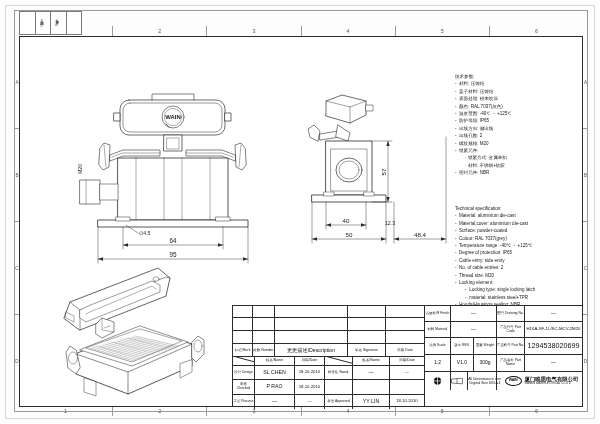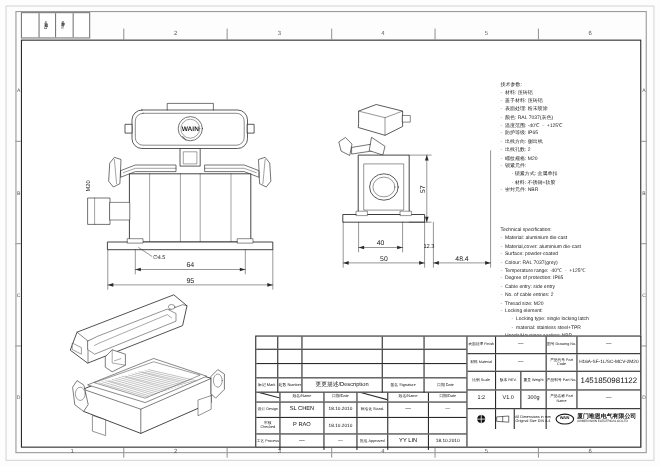--- a/index.html
+++ b/index.html
@@ -645,21 +645,21 @@
           <div class="w-fval" style="border-right:0.8px solid #2b2b2b;">
             <div style="display:flex;width:100%;height:100%;">
               <div style="flex:1 1 0;display:flex;align-items:center;justify-content:center;border-right:0.8px solid #2b2b2b;" class="lbl">版本
 REV.</div>
               <div style="flex:1 1 0;display:flex;align-items:center;justify-content:center;" class="lbl">重量
 Weight</div>
             </div>
           </div>
           <div class="w-klabel lbl">产品料号
 Part No.</div>
-          <div class="w-kval" style="font-size:7.2px;">1451850981122</div>
+          <div class="w-kval" style="font-size:7.2px;">1294538020699</div>
         </div>
 
         <div class="idrow r4">
           <div class="w-flabel val">1:2</div>
           <div class="w-fval" style="border-right:0.8px solid #2b2b2b;">
             <div style="display:flex;width:100%;height:100%;">
               <div style="flex:1 1 0;display:flex;align-items:center;justify-content:center;border-right:0.8px solid #2b2b2b;" class="val">V1.0</div>
               <div style="flex:1 1 0;display:flex;align-items:center;justify-content:center;" class="val">300g</div>
             </div>
           </div>

